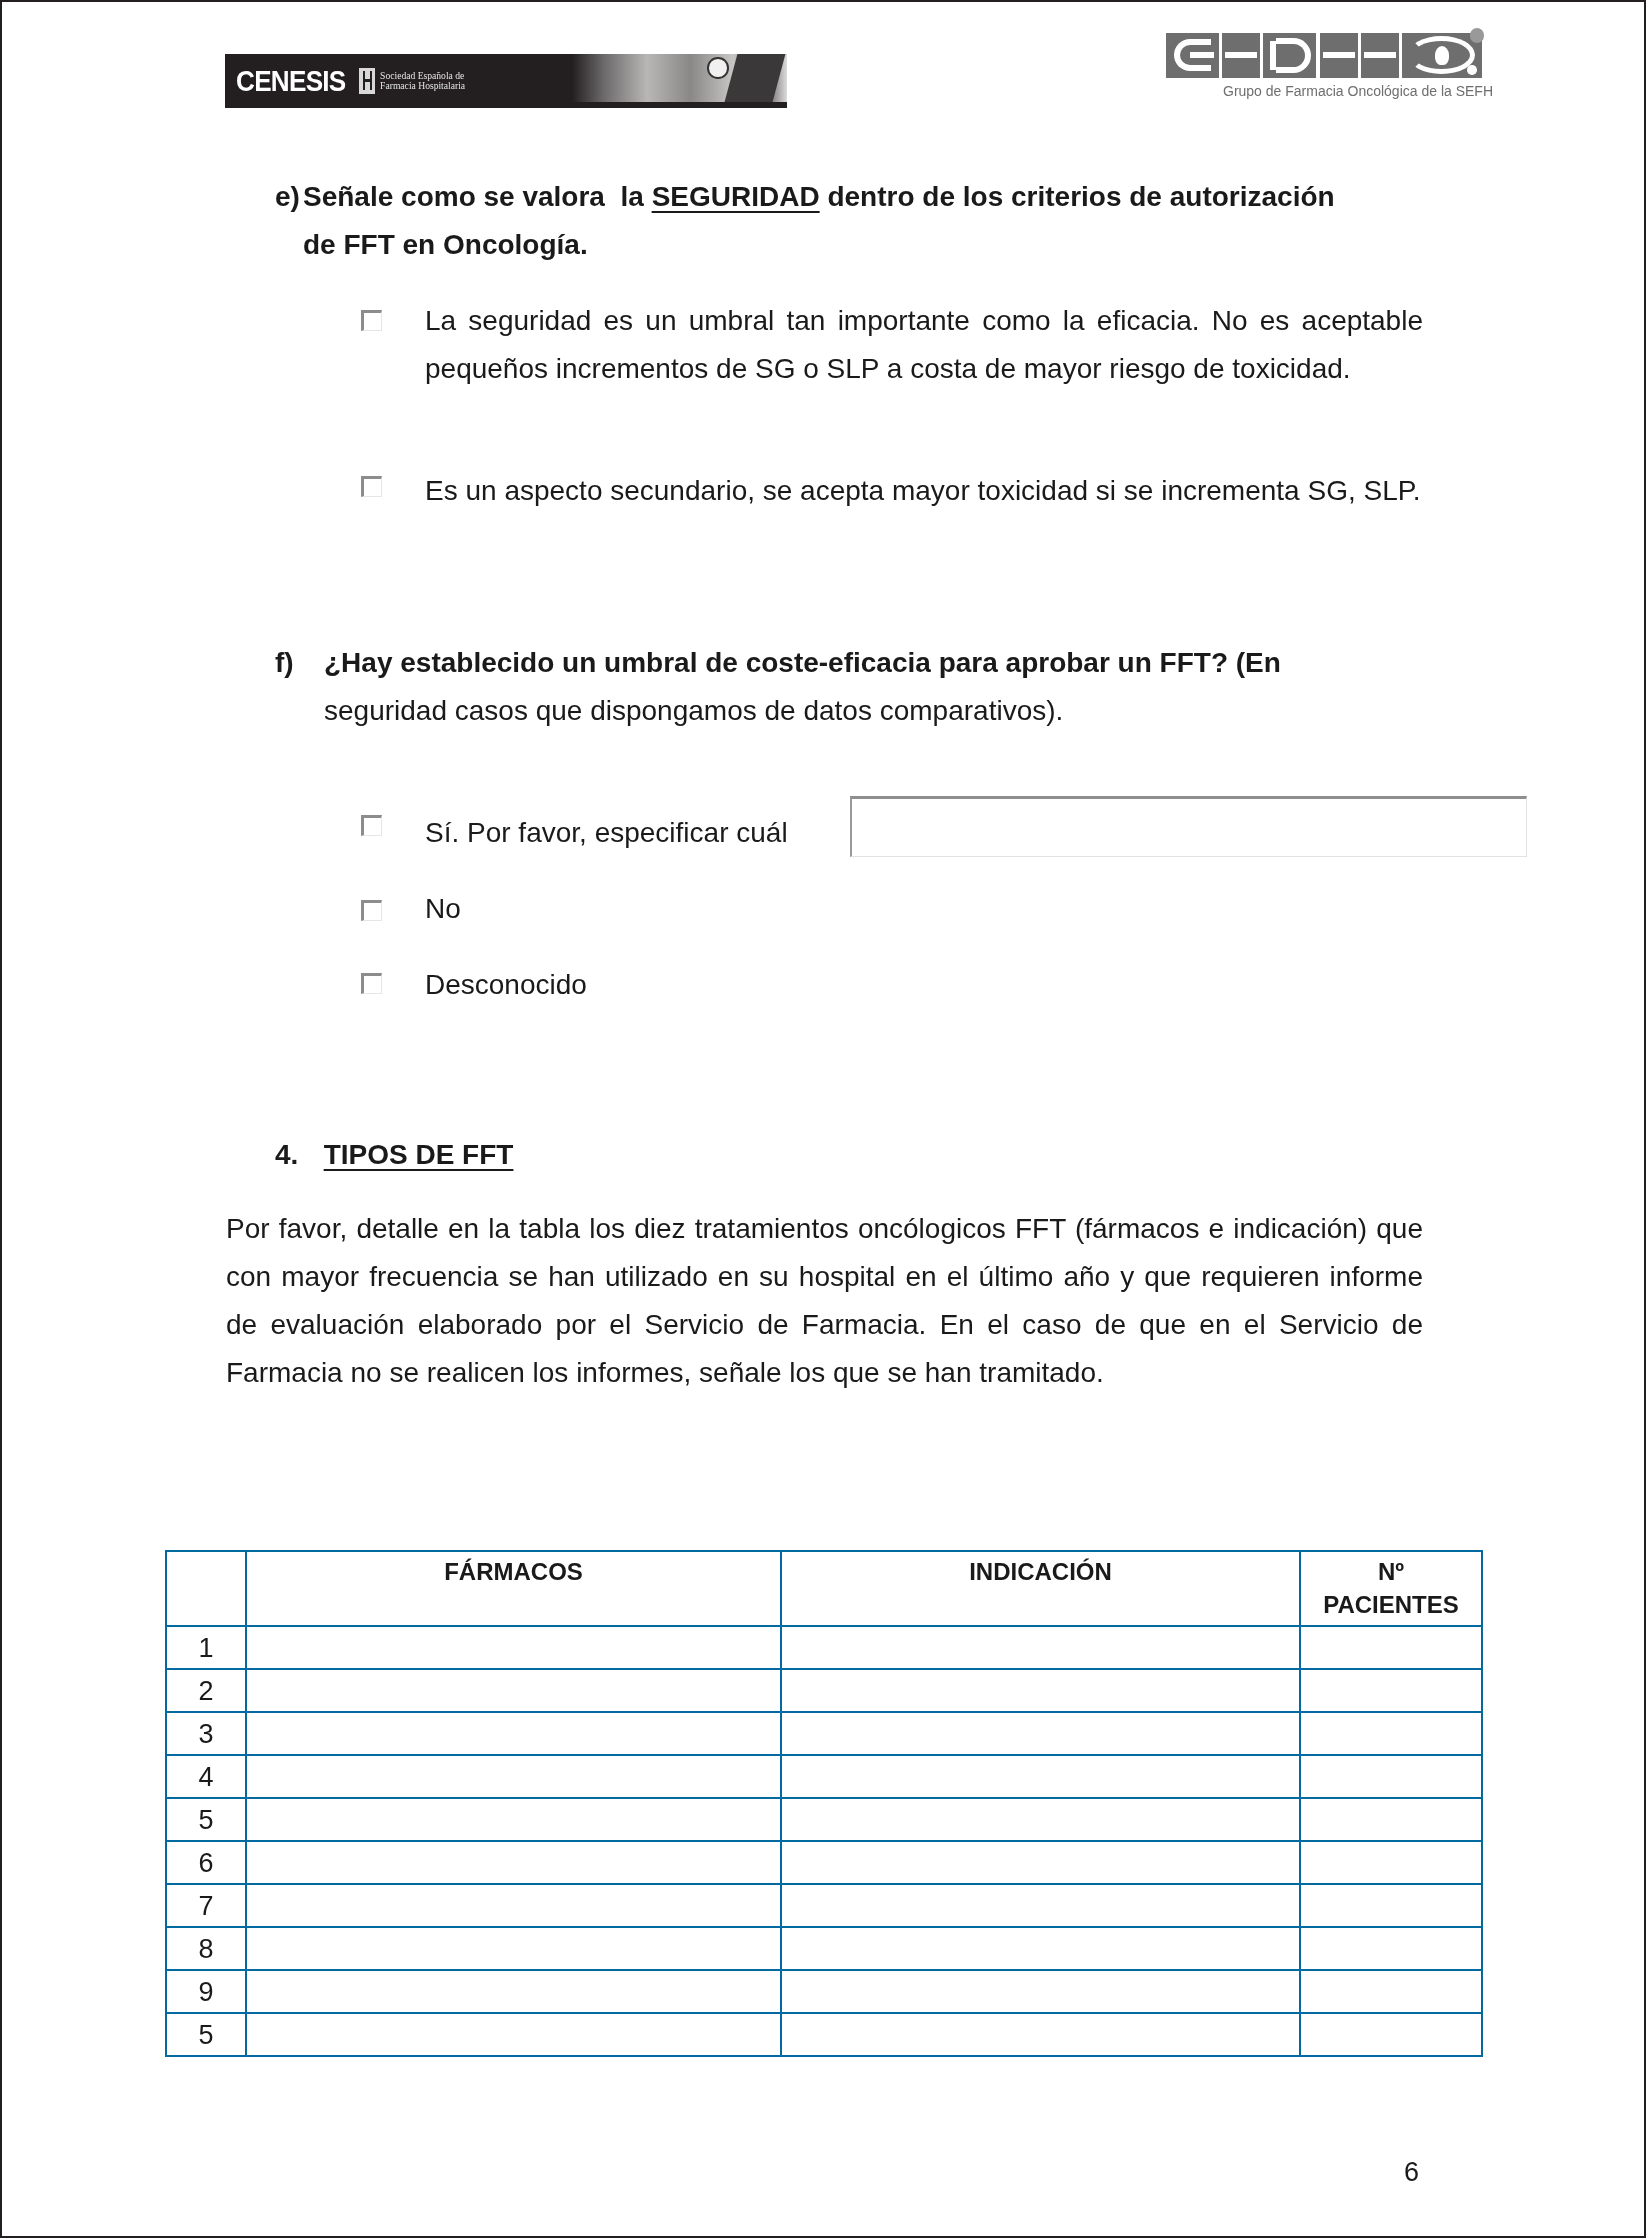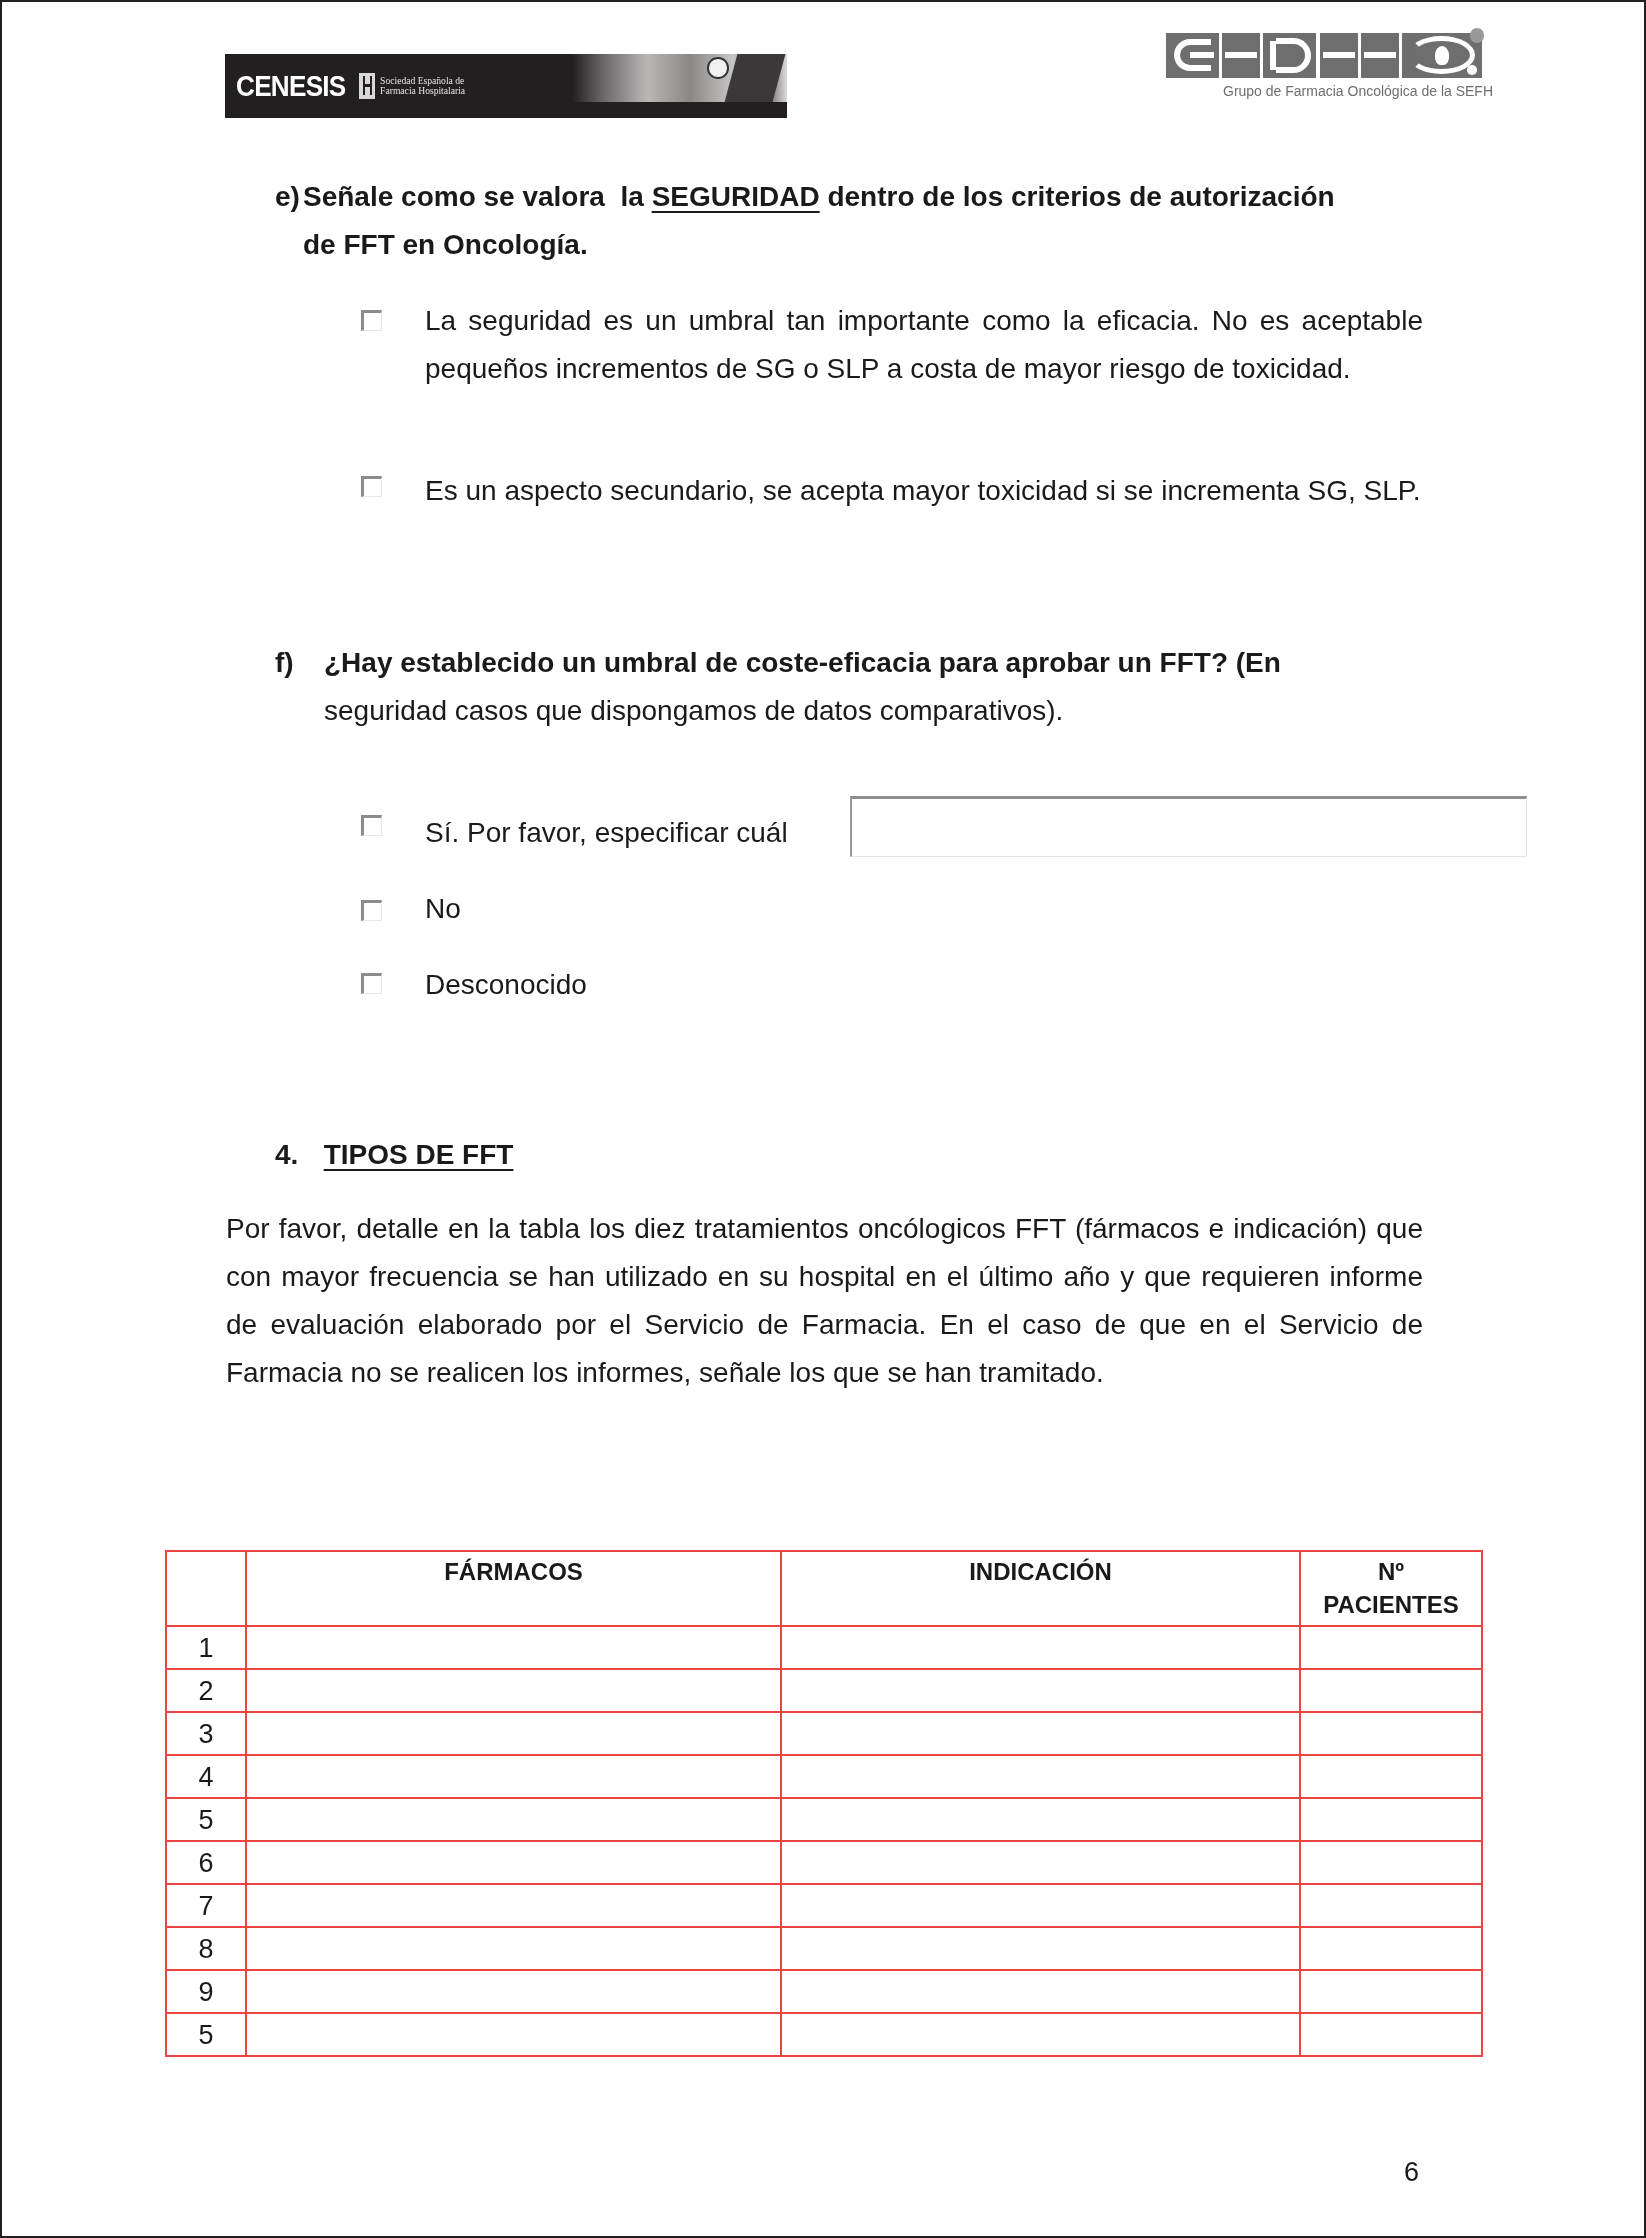--- a/index.html
+++ b/index.html
@@ -3,21 +3,21 @@
 <meta charset="utf-8">
 <style>
   html, body { margin: 0; padding: 0; background: #ffffff; }
   body { width: 1646px; height: 2239px; position: relative; overflow: hidden;
          font-family: "Liberation Sans", "DejaVu Sans", sans-serif; color: #1a1a1a; }
   .frame { position: absolute; left: 0; top: 0; width: 1642px; height: 2234px;
            border: 2.4px solid #231f20; }
   .abs { position: absolute; }
 
   
-  .banner { left: 225px; top: 54px; width: 562px; height: 64px; background: #231f20;
+  .banner { left: 225px; top: 54px; width: 562px; height: 54px; background: #231f20;
             overflow: hidden; display: flex; align-items: center; }
   .banner-title { color: #ffffff; font-family: "Liberation Sans", sans-serif; font-weight: bold;
                   font-size: 29px; letter-spacing: -0.8px; margin-left: 11px; transform: scaleX(0.9);
                   transform-origin: left center; }
   .sefh { display: flex; align-items: center; margin-left: 1.6px; }
   .sefh-emblem { width: 16px; height: 25.5px; background: #d8d8d8; position: relative; margin-right: 4.8px; }
   .sefh-emblem::before { content: ""; position: absolute; left: 3.2px; top: 3.2px; width: 9.6px; height: 19px;
                          border-left: 2.4px solid #231f20; border-right: 2.4px solid #231f20; box-sizing: border-box; }
   .sefh-emblem::after { content: ""; position: absolute; left: 3.2px; top: 11px; width: 9.6px; height: 2.4px; background: #231f20; }
   .sefh-text { color: #e6e6e6; font-family: "Liberation Serif", serif; font-size: 9.6px; line-height: 9.6px; }
@@ -50,21 +50,21 @@
   .textbox { left: 850px; top: 796px; width: 677px; height: 61px; box-sizing: border-box;
              border-top: 3.2px solid #8e8e8e; border-left: 2.4px solid #9a9a9a;
              border-right: 0.8px solid #e2e2e2; border-bottom: 0.8px solid #e2e2e2; background: #fff; }
   .textbox input { width: 100%; height: 100%; border: none; outline: none; background: transparent;
                    font-size: 24px; padding: 0 8px; box-sizing: border-box;
                    font-family: "Liberation Sans", sans-serif; }
 
   
   table.fft { position: absolute; left: 165px; top: 1550px; width: 1316px; border-collapse: collapse;
               table-layout: fixed; }
-  table.fft th, table.fft td { border: 2px solid #ef4444; padding: 0; }
+  table.fft th, table.fft td { border: 2px solid #0369a1; padding: 0; }
   table.fft th { height: 70px; font-weight: bold; font-size: 24px; line-height: 33px; vertical-align: top;
                  text-align: center; padding-top: 3.2px; color: #1a1a1a; }
   table.fft td { height: 41px; }
   table.fft td.num { text-align: center; font-size: 27px; line-height: 40px; color: #1a1a1a; }
 
   .page-num { left: 1404px; top: 2157px; font-size: 27px; color: #1a1a1a; }
 </style>
 </head>
 <body>
 

